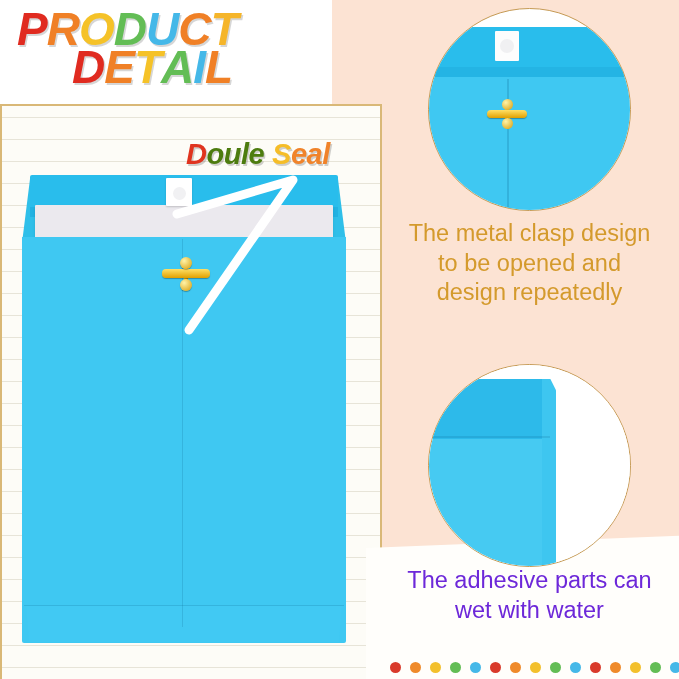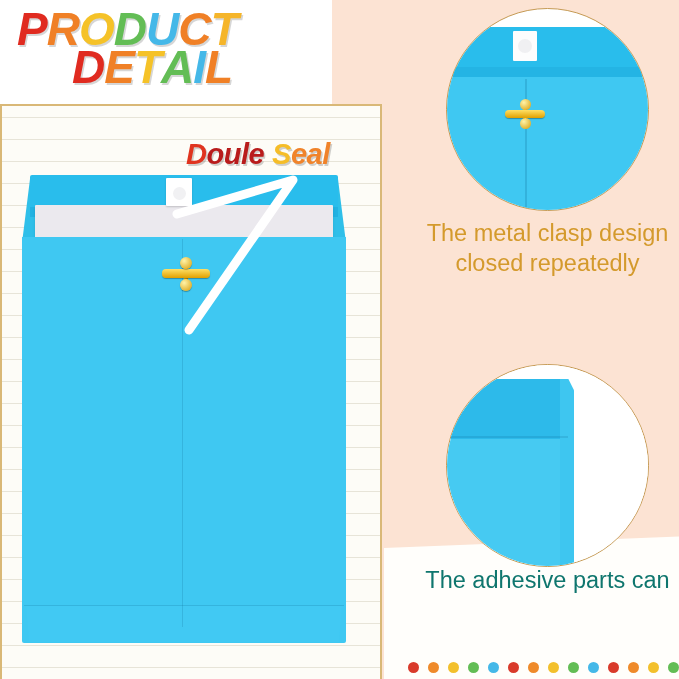--- a/index.html
+++ b/index.html
@@ -125,21 +125,21 @@
   .clasp-knob.bot{top:24px;}
   .clasp-stem{
     position:absolute;left:22px;top:6px;width:4px;height:26px;
     background:linear-gradient(90deg,#f4c92e,#c99205);border-radius:2px;
   }
 
   
   .arrow-svg{position:absolute;left:165px;top:172px;width:145px;height:165px;z-index:8;}
 
   
-  .right-col{position:absolute;left:398px;top:0;width:276px;height:679px;}
+  .right-col{position:absolute;left:380px;top:0;width:276px;height:679px;}
 
   .white-wedge{
     position:absolute;left:-14px;top:520px;width:713px;height:160px;
     background:#fffefb;
     clip-path:polygon(0 28px,100% 0,100% 100%,0 100%);
   }
 
   .circ{
     position:absolute;border-radius:50%;overflow:hidden;
     border:1.5px solid #c59a54;
@@ -226,21 +226,21 @@
       </div>
   </div>
 
   <div class="title-plate"></div>
 
   <div class="title-wrap">
     <div class="ttl ttl-1" id="title-line-1"><span style="color: rgb(224, 43, 32);">P</span><span style="color: rgb(240, 128, 38);">R</span><span style="color: rgb(245, 194, 40);">O</span><span style="color: rgb(99, 189, 85);">D</span><span style="color: rgb(69, 184, 232);">U</span><span style="color: rgb(240, 128, 38);">C</span><span style="color: rgb(245, 181, 42);">T</span></div>
     <div class="ttl ttl-2" id="title-line-2"><span style="color: rgb(224, 43, 32);">D</span><span style="color: rgb(240, 128, 38);">E</span><span style="color: rgb(245, 194, 40);">T</span><span style="color: rgb(99, 189, 85);">A</span><span style="color: rgb(69, 184, 232);">I</span><span style="color: rgb(240, 128, 38);">L</span></div>
   </div>
 
-  <div class="seal-label" id="seal-label"><span style="color: rgb(224, 52, 31);">D</span><span style="color: #b91c1c;">oule</span><span style="color: rgb(240, 131, 42); width: 8px;"> </span><span style="color: rgb(245, 189, 40);">S</span><span style="color: rgb(240, 131, 42);">eal</span></div>
+  <div class="seal-label" id="seal-label"><span style="color: rgb(224, 52, 31);">D</span><span style="color: #4d7c0f;">oule</span><span style="color: rgb(240, 131, 42); width: 8px;"> </span><span style="color: rgb(245, 189, 40);">S</span><span style="color: rgb(240, 131, 42);">eal</span></div>
 
   <div class="envelope">
     <div class="env-left-edge"></div>
     <div class="env-right-edge"></div>
     <div class="env-flap"></div>
     <div class="env-flap-shade"></div>
     <div class="env-liner"></div>
     <div class="env-liner-lip"></div>
     <div class="env-tab"></div>
     <div class="env-body"></div>
@@ -272,34 +272,36 @@
       <div class="c1-clasp">
         <div class="c1-stem"></div>
         <div class="c1-bar"></div>
         <div class="c1-knob t"></div>
         <div class="c1-knob b"></div>
       </div>
     </div>
 
     <div class="caption cap-1" id="caption-clasp" style="color: rgb(212, 154, 44);">
         <div>The metal clasp design</div>
-        <div>closed repeatedly</div>
+        <div>to be opened and</div>
+        <div>design repeatedly</div>
       </div>
 
     <div class="circ circ-2">
       <div class="c2-bg"></div>
       <div class="c2-low"></div>
       <div class="c2-mid"></div>
       <div class="c2-top"></div>
       <div class="c2-right"></div>
       <div class="c2-fold"></div>
     </div>
 
-    <div class="caption cap-2" id="caption-adhesive" style="color: #0f766e;">
+    <div class="caption cap-2" id="caption-adhesive" style="color: #6d28d9;">
         <div>The adhesive parts can</div>
+        <div>wet with water</div>
       </div>
 
     <div class="dots" id="dot-row">
         <div class="dot" style="background: rgb(217, 58, 43);"></div>
         <div class="dot" style="background: rgb(239, 138, 42);"></div>
         <div class="dot" style="background: rgb(243, 192, 44);"></div>
         <div class="dot" style="background: rgb(99, 189, 85);"></div>
         <div class="dot" style="background: rgb(69, 184, 232);"></div>
         <div class="dot" style="background: rgb(217, 58, 43);"></div>
         <div class="dot" style="background: rgb(239, 138, 42);"></div>

